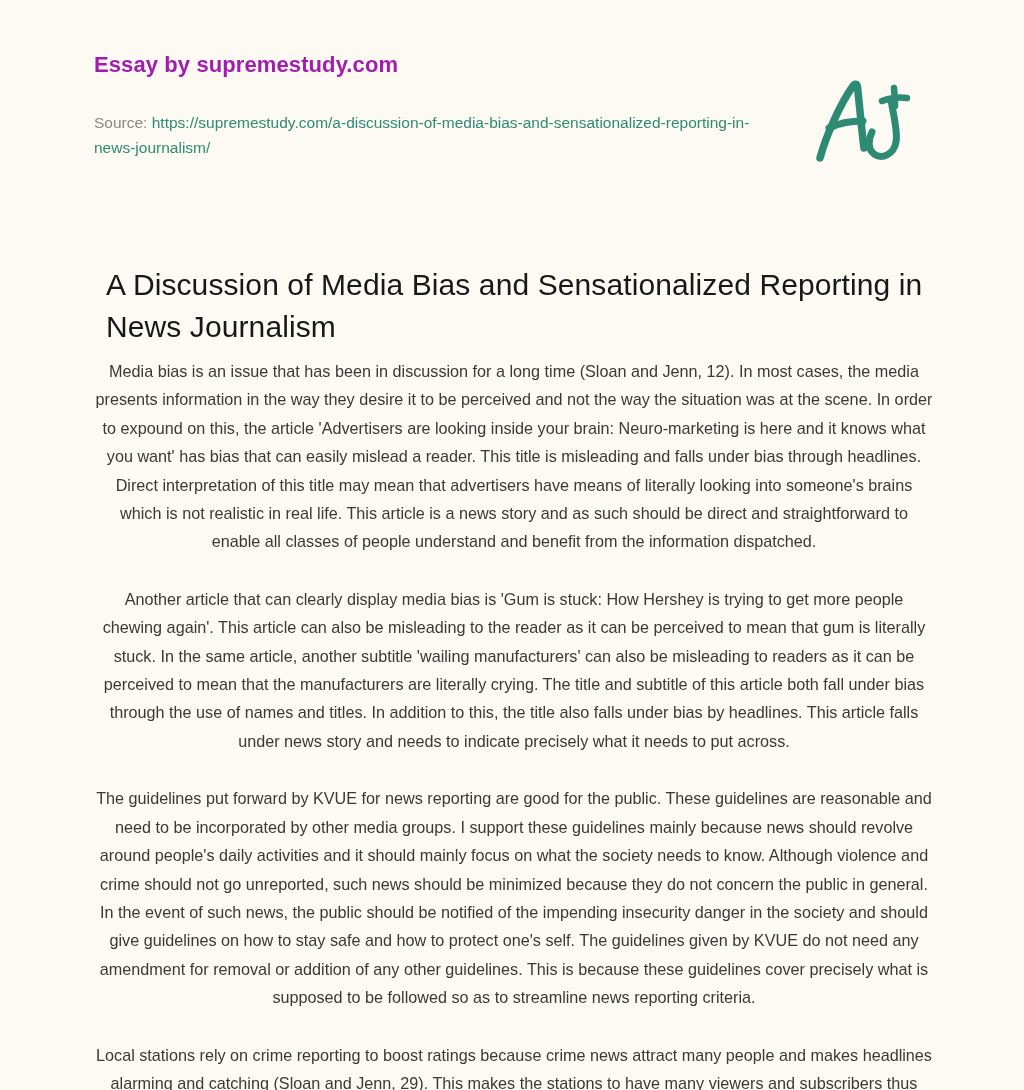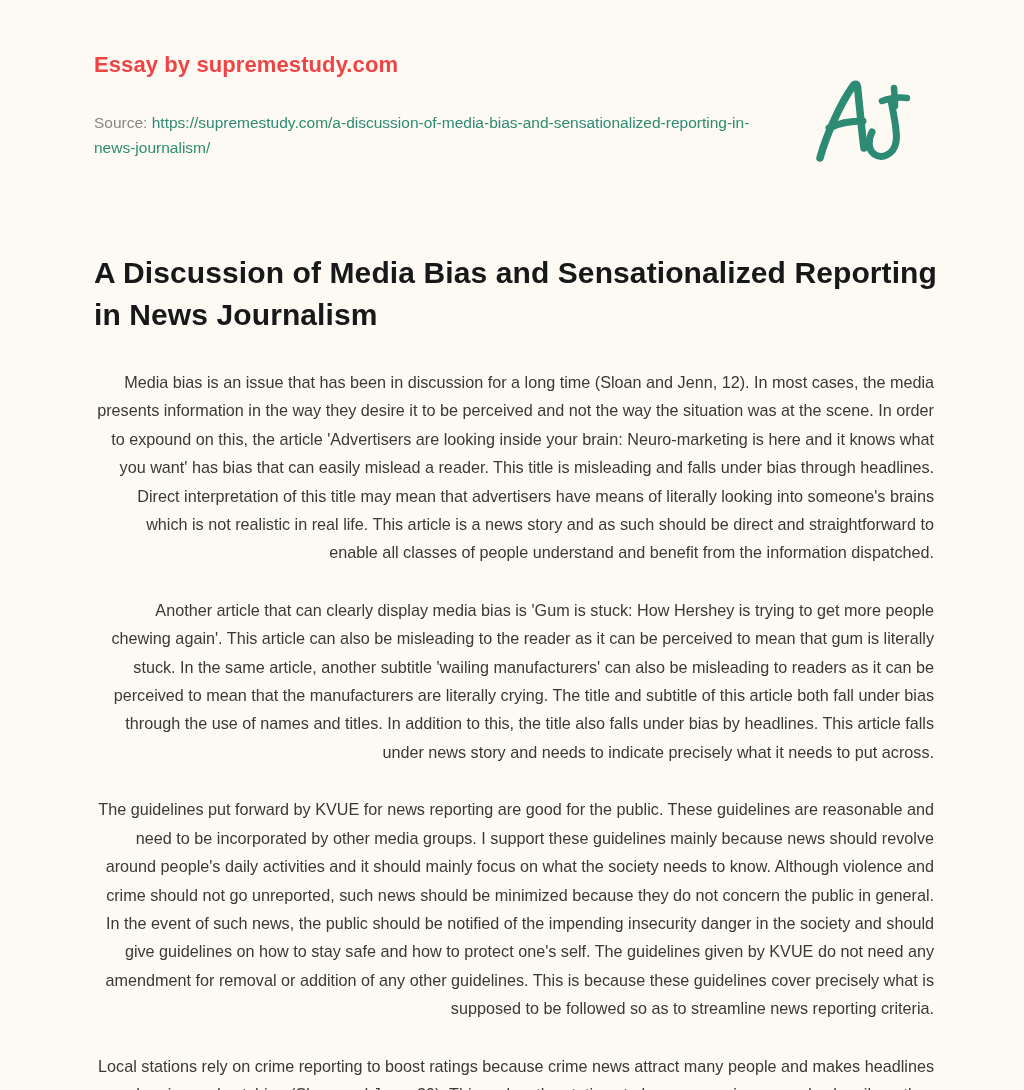--- a/index.html
+++ b/index.html
@@ -21,21 +21,21 @@
     box-sizing: border-box;
   }
 
   
   .site-header {
     position: absolute;
     left: 94px;
     top: 52px;
     font-size: 22px;
     font-weight: bold;
-    color: #ef4444;
+    color: #a21caf;
     letter-spacing: 0.1px;
     white-space: nowrap;
   }
 
   
   .source-block {
     position: absolute;
     left: 94px;
     top: 110px;
     width: 660px;
@@ -66,41 +66,41 @@
     width: 120px;
     height: 96px;
   }
 
   
   .doc-title {
     position: absolute;
     left: 94px;
     top: 252px;
     width: 860px;
-    margin: 0;
+    margin: 12px;
     font-size: 30px;
     line-height: 42px;
-    font-weight: bold;
+    font-weight: normal;
     color: #17181a;
     letter-spacing: 0.1px;
   }
 
   
   .doc-body {
     position: absolute;
     left: 94px;
     top: 352px;
     width: 840px;
     font-size: 16.2px;
     line-height: 28.4px;
     color: #3b3936;
   }
   .doc-body p {
-    margin: 16px 0 29px 0;
-    text-align: right;
+    margin: 5px 0 29px 0;
+    text-align: center;
   }
   .doc-body p:last-child {
     margin-bottom: 0;
   }
 </style>
 </head>
 <body>
 
 <div class="page">
 

